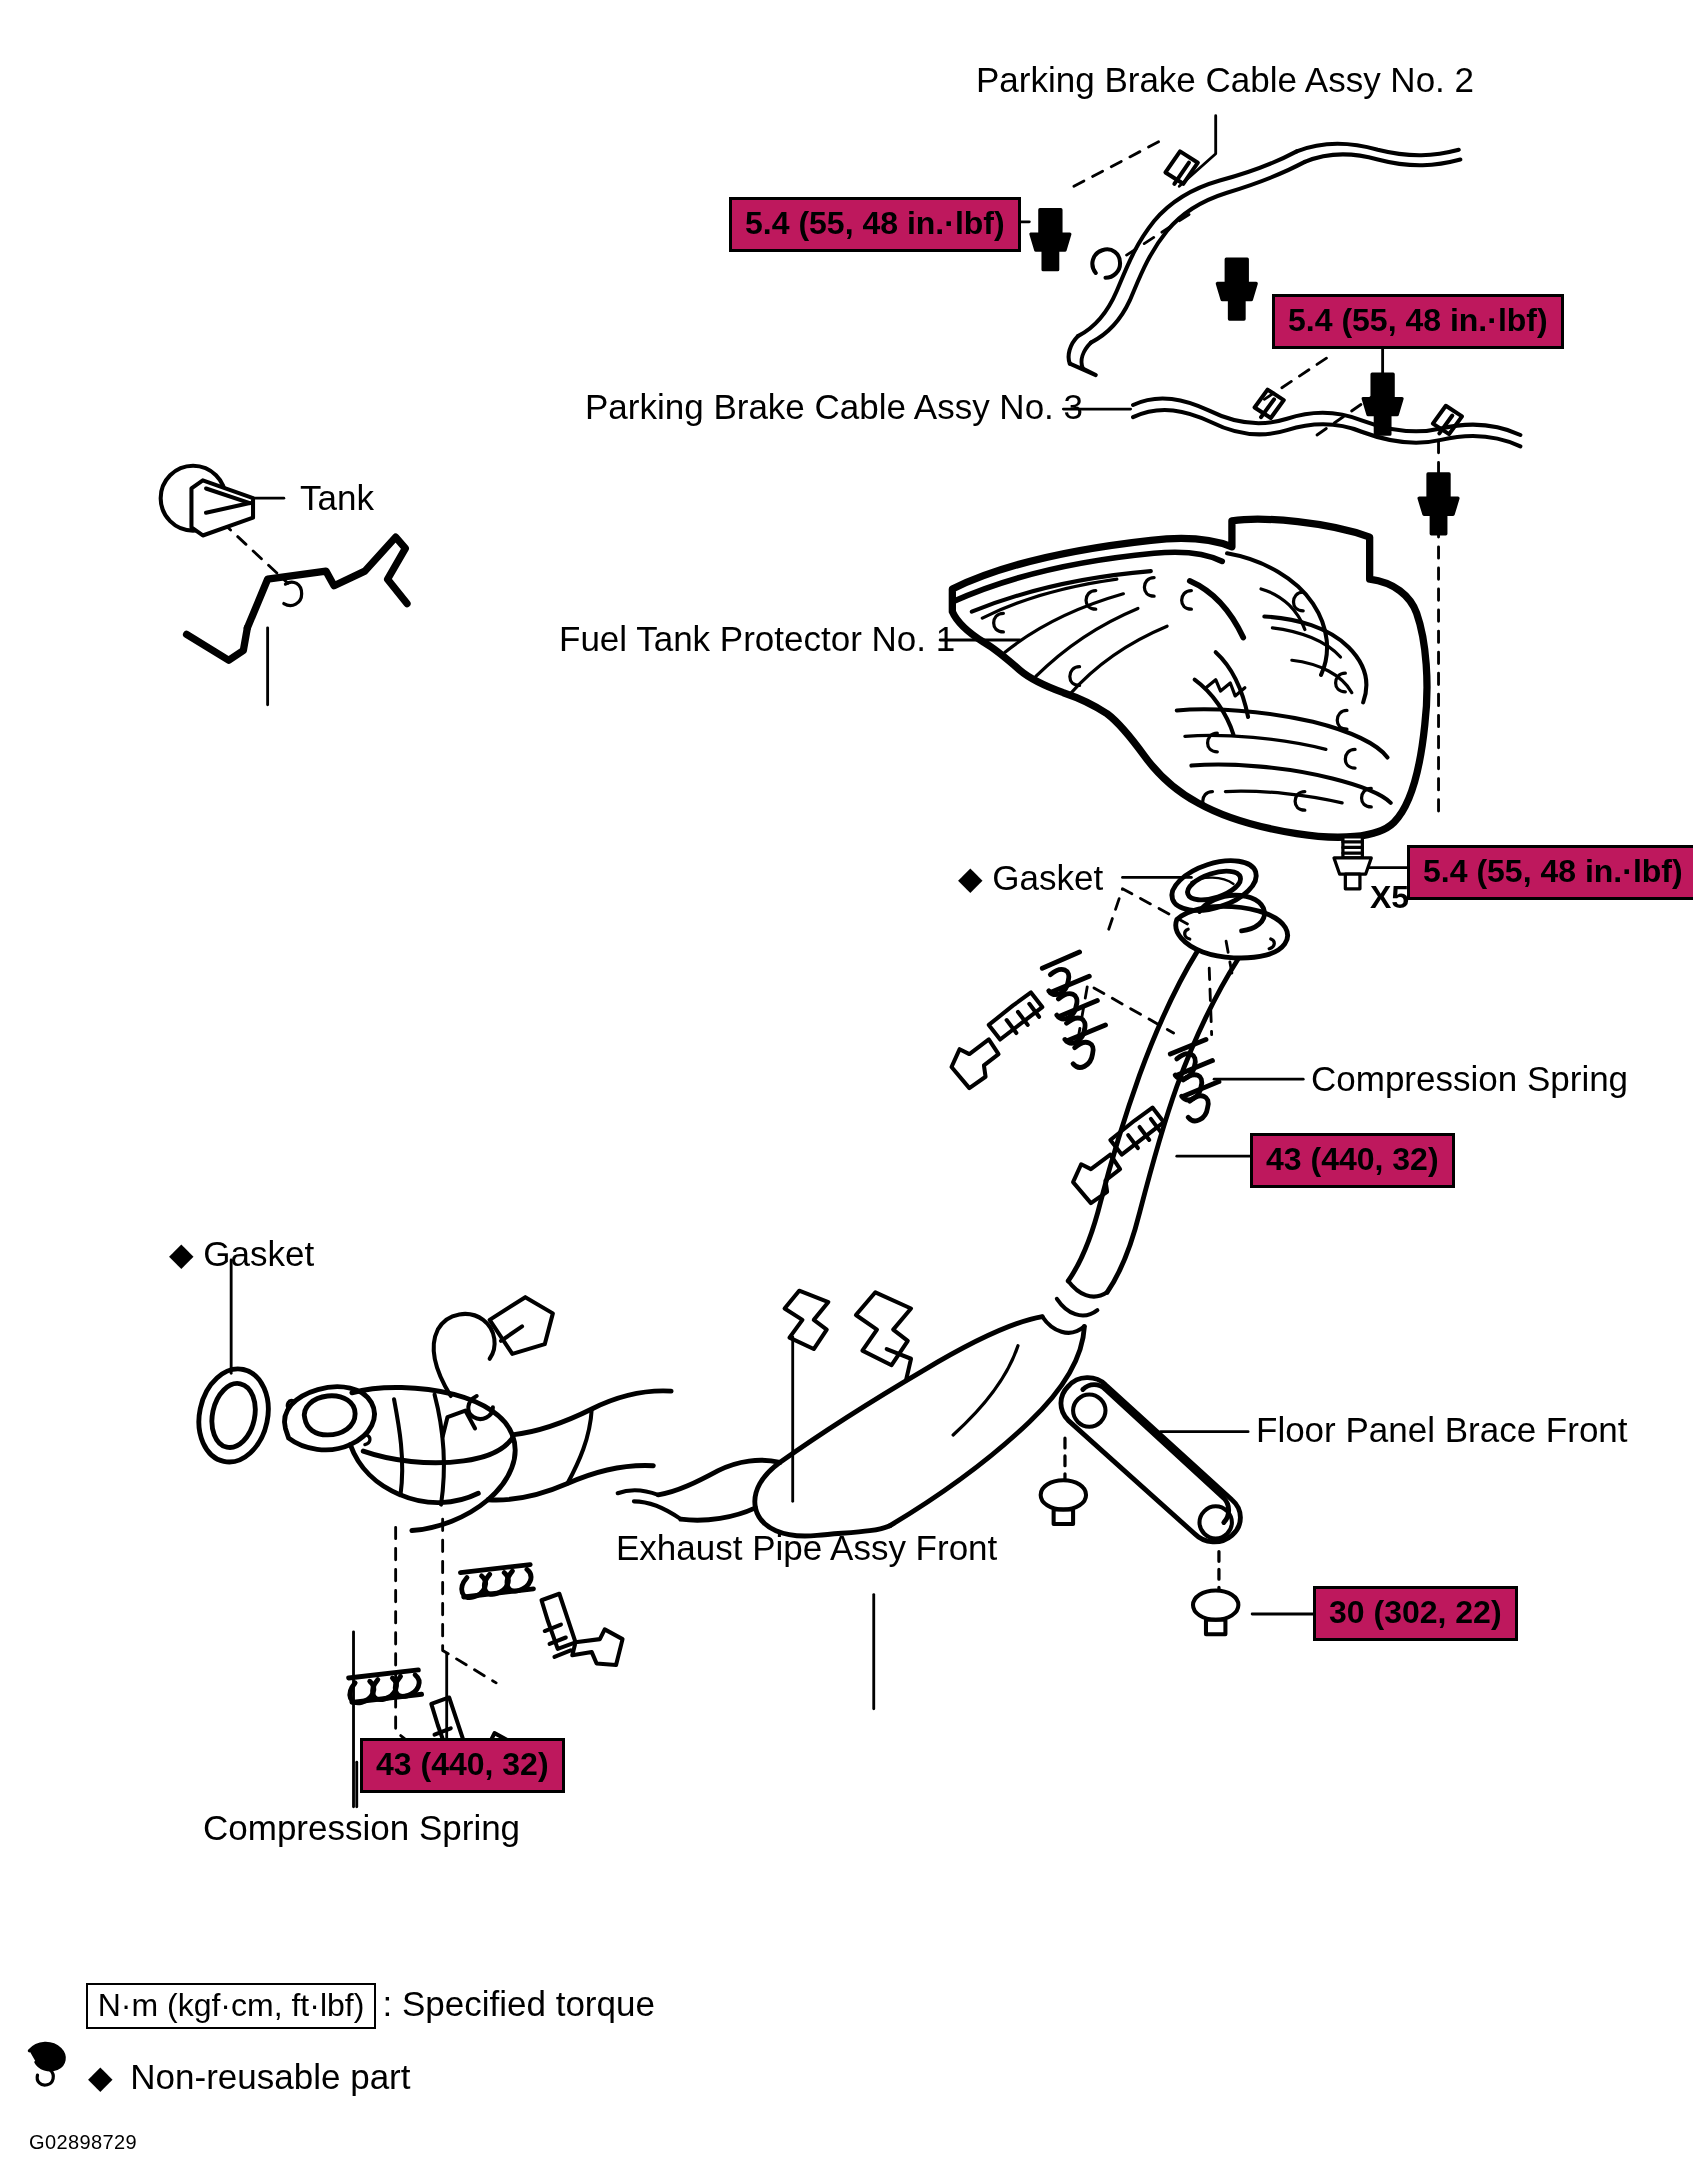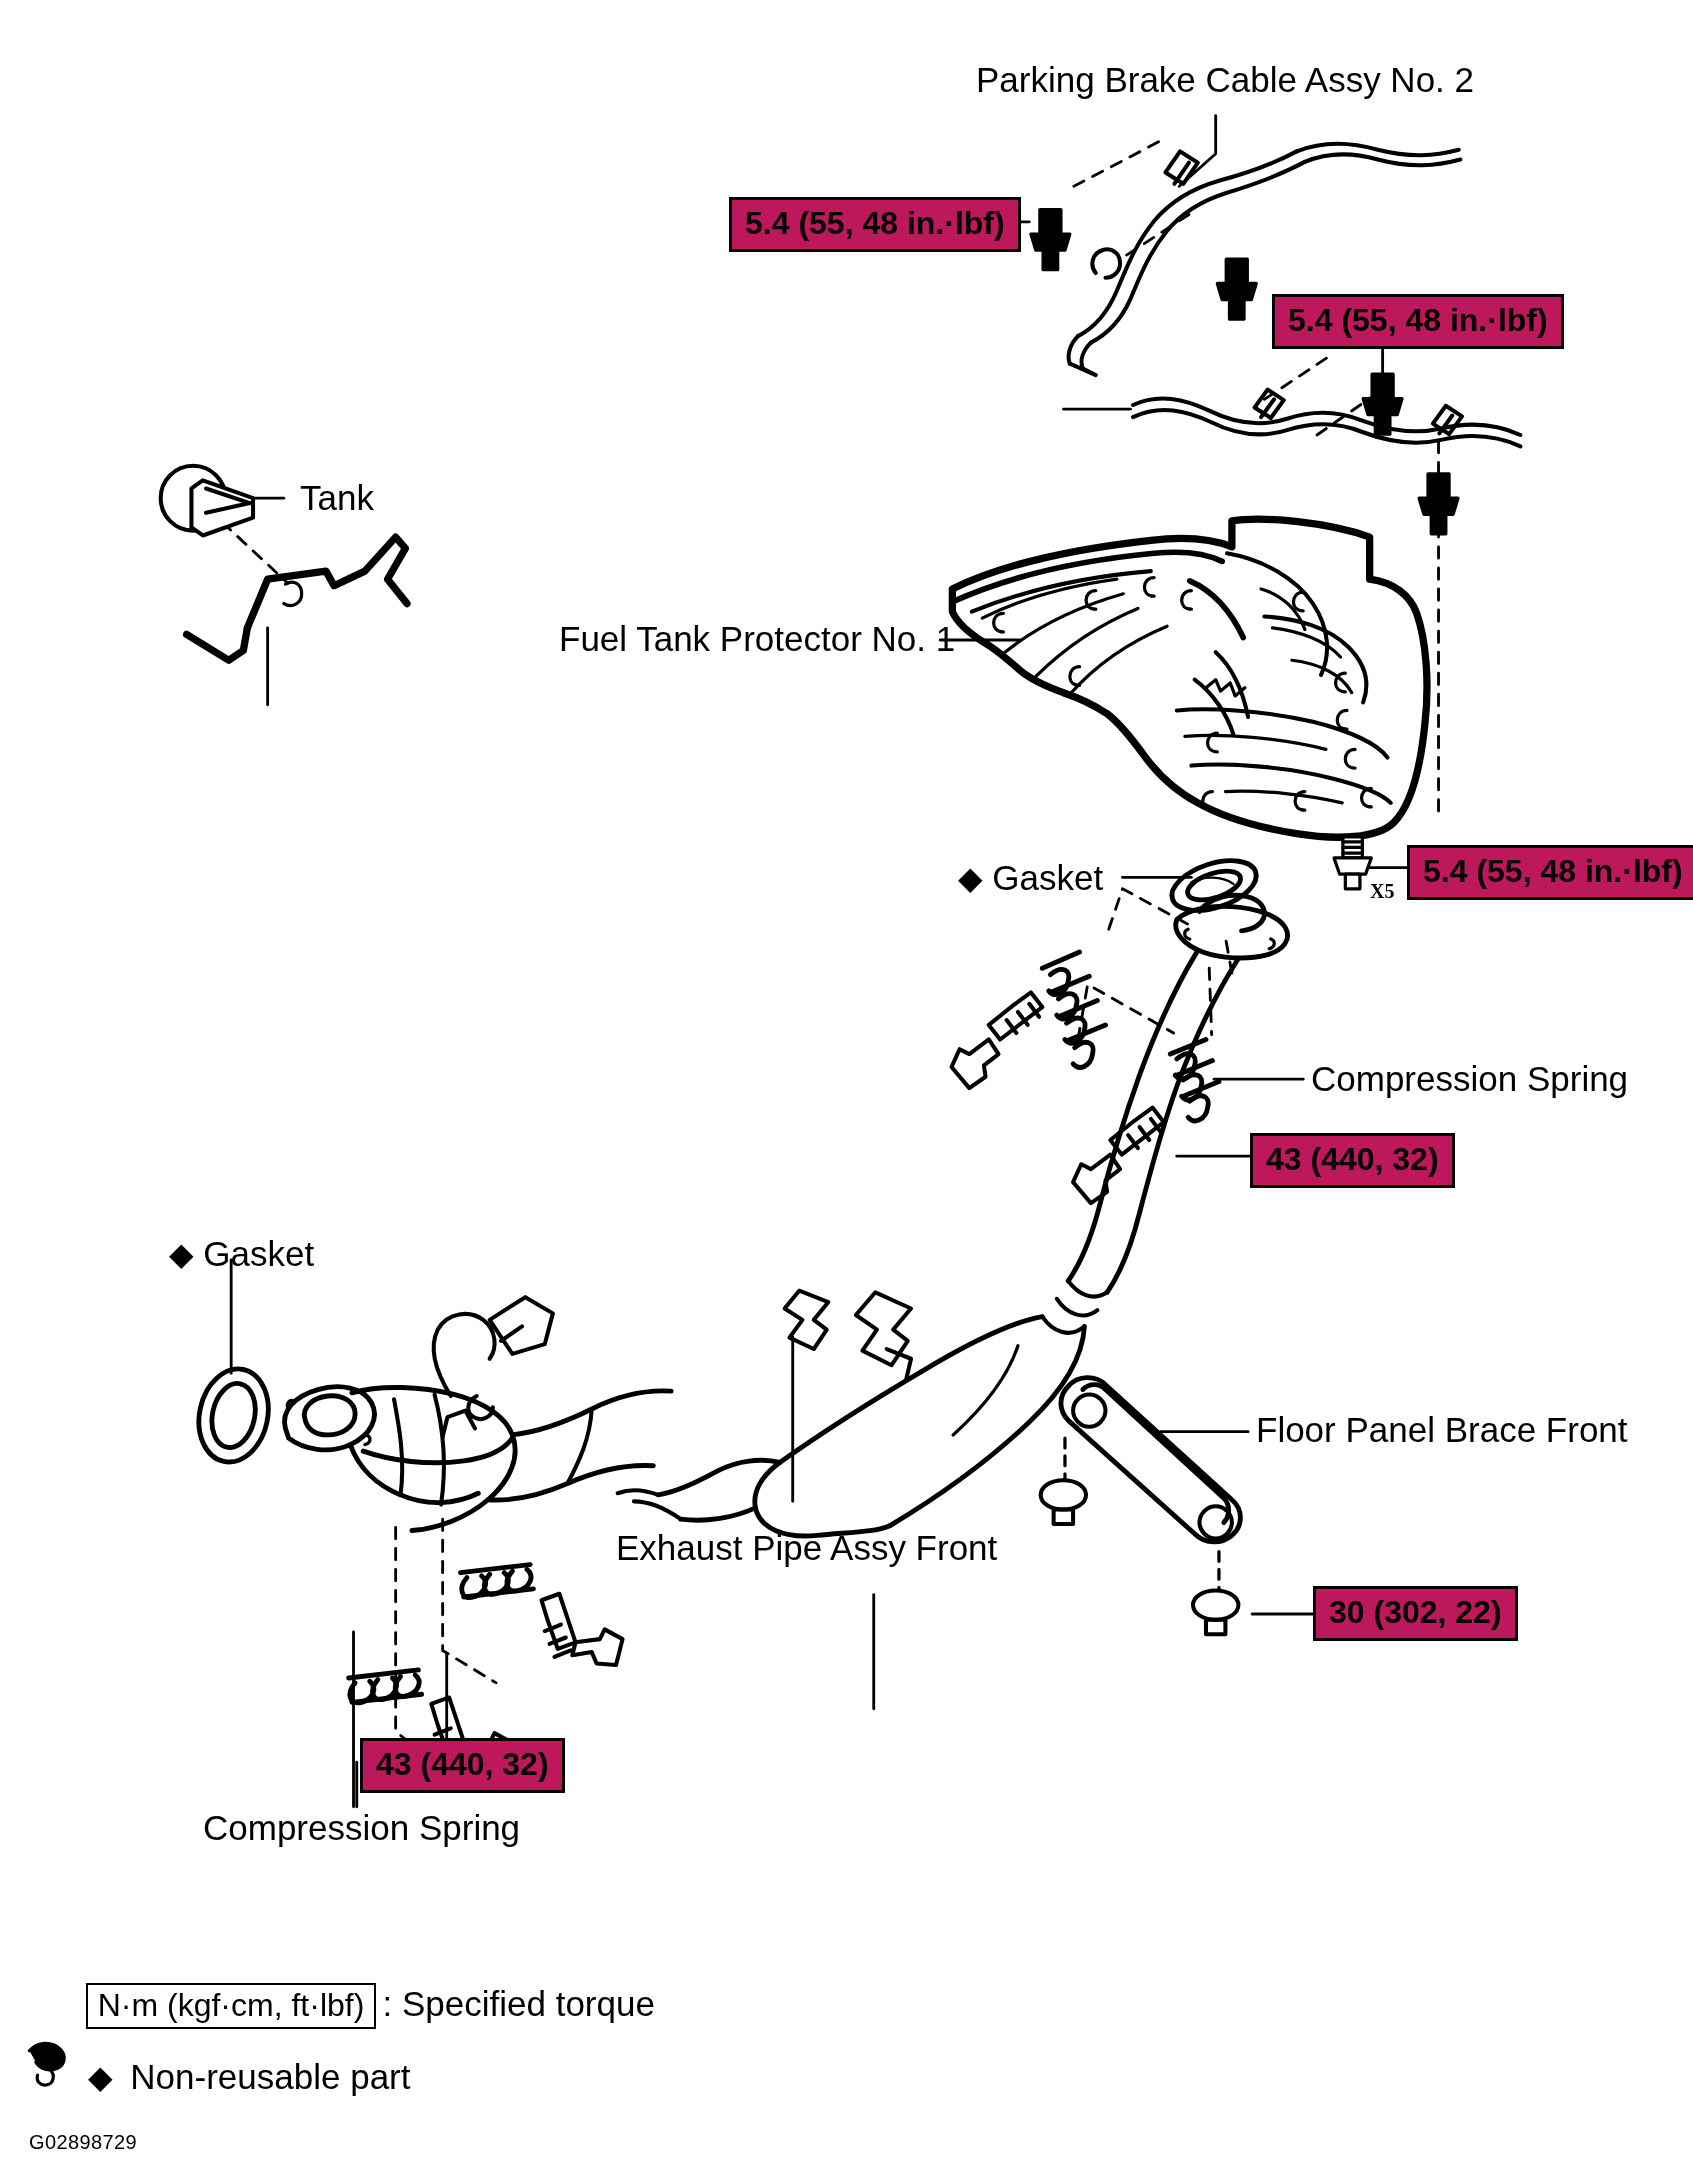--- a/index.html
+++ b/index.html
@@ -8,21 +8,21 @@
   #stage{position:absolute;left:0;top:12px;width:1636px;height:2183px;}
   svg.art{position:absolute;left:0;top:0;width:1694px;height:2183px;overflow:visible;}
   .lbl{position:absolute;white-space:nowrap;font-size:35px;line-height:1;color:#000;
        font-family:"Liberation Sans",sans-serif;}
   .tbox{position:absolute;white-space:nowrap;border:3.2px solid #000;background:#be185d;
         font-weight:bold;font-size:32px;line-height:1;padding:7.3px 13px 9.7px 13px;
         font-family:"Liberation Sans",sans-serif;}
   .legend-box{display:inline-block;border:2.4px solid #000;padding:4px 9.7px 5.7px 9.7px;
         font-size:32px;line-height:1;font-family:"Liberation Sans",sans-serif;}
   .dia{font-size:32px;vertical-align:0.8px;}
-  .xmult{position:absolute;font-weight:bold;font-size:20px;line-height:1;font-family:Liberation Serif, serif;}
+  .xmult{position:absolute;font-weight:bold;font-size:32px;line-height:1;}
   .figid{position:absolute;font-size:20px;line-height:1;letter-spacing:0.4px;}
   .legrow{position:absolute;white-space:nowrap;font-size:35px;line-height:1;}
 </style>
 </head>
 <body>
 
 <div id="stage">
 
 <svg class="art" viewBox="0 0 2090 2694">
   <g fill="none" stroke="#000" stroke-width="4.5" stroke-linecap="round" stroke-linejoin="round">
@@ -380,20 +380,21 @@
 
   </g>
 </svg>
 
 <div class="lbl" style="left:976px;top:50px;">Parking Brake Cable Assy No. 2</div>
 
 <div class="tbox" style="left:729px;top:185px;">5.4 (55, 48 in.·lbf)</div>
 
 <div class="tbox" style="left:1272px;top:282px;">5.4 (55, 48 in.·lbf)</div>
 
+<div class="lbl" style="left:585px;top:377px;">Parking Brake Cable Assy No. 3</div>
 
 <div class="lbl" style="left:300px;top:468px;">Tank</div>
 
 
 <div class="lbl" style="left:559px;top:609px;">Fuel Tank Protector No. 1</div>
 
 <div class="xmult" style="left:1370px;top:869px;">X5</div>
 
 <div class="tbox" style="left:1407px;top:833px;">5.4 (55, 48 in.·lbf)</div>
 

